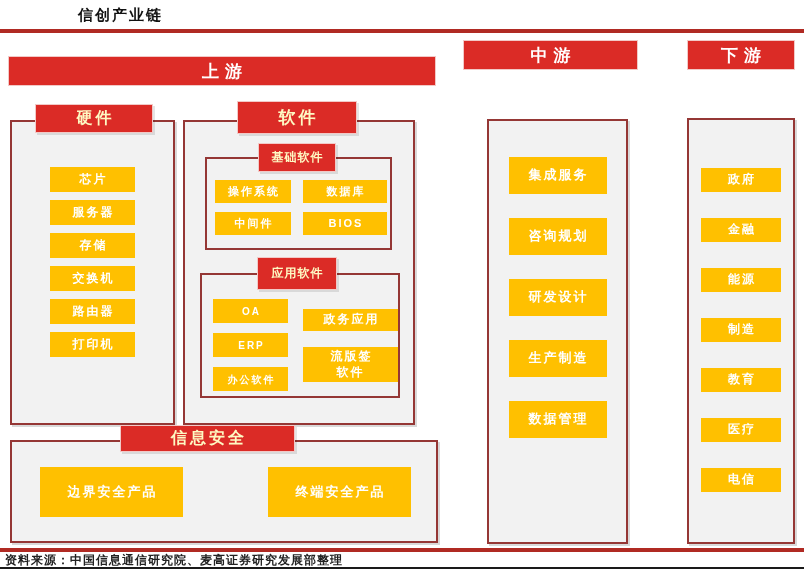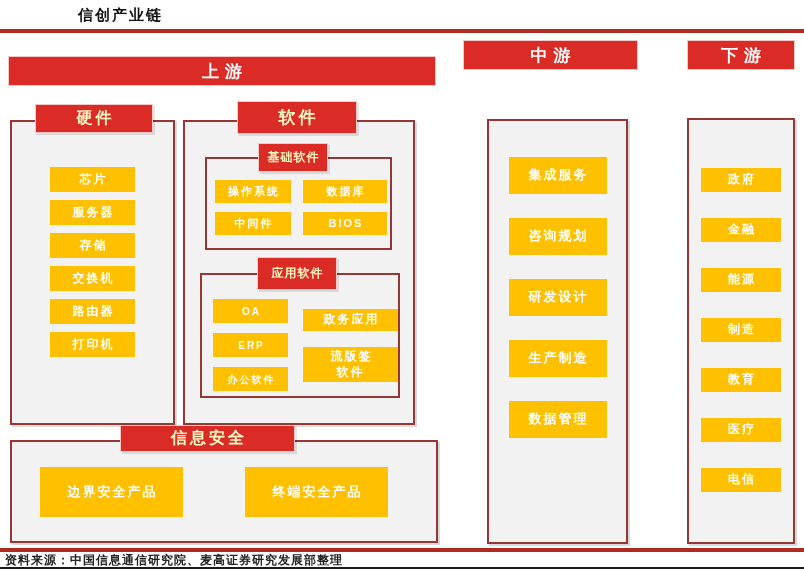--- a/index.html
+++ b/index.html
@@ -43,41 +43,41 @@
   .redhead{
     position:absolute;background:var(--red,#DB2B26);
     border:1px solid var(--red-border-light,#F2C9C7);
     color:#fef9c3;font-weight:bold;text-align:center;box-sizing:border-box;
     display:flex;align-items:center;justify-content:center;
     letter-spacing:3px;text-indent:3px;z-index:3;
     box-shadow:2px 2px 0 rgba(0,0,0,0.10);
   }
   .hw-head{left:35px;top:104px;width:118px;height:29px;font-size:16px;}
   .sw-head{left:237px;top:101px;width:120px;height:33px;font-size:17px;}
-  .basic-head{left:258px;top:143px;width:70px;height:29px;font-size:12px;letter-spacing:1px;text-indent:1px;}
+  .basic-head{left:258px;top:143px;width:78px;height:29px;font-size:12px;letter-spacing:1px;text-indent:1px;}
   .app-head{left:257px;top:257px;width:80px;height:33px;font-size:12px;letter-spacing:1px;text-indent:1px;}
   .sec-head{left:120px;top:425px;width:175px;height:27px;font-size:16px;}
   .obox{
     background:var(--orange,#FFC000);color:#fff;font-weight:bold;text-align:center;
     display:flex;align-items:center;justify-content:center;box-sizing:border-box;
     letter-spacing:2px;text-indent:2px;white-space:pre-line;line-height:1.3;
   }
   .items{position:absolute;display:flex;flex-direction:column;align-items:center;z-index:2;}
   .hw-items{left:10px;top:167px;width:165px;gap:8px;}
   .hw-items .obox{width:85px;height:25px;font-size:12px;}
   .basic-items{
     position:absolute;left:215px;top:180px;z-index:2;
     display:grid;grid-template-columns:76px 84px;column-gap:12px;row-gap:9px;
   }
   .basic-items .obox{height:23px;font-size:11px;}
   .app-left{left:213px;top:299px;width:75px;gap:10px;align-items:stretch;}
   .app-left .obox{height:24px;font-size:10px;}
   .app-right{left:303px;top:309px;width:95px;gap:16px;align-items:stretch;}
   .app-right .obox{min-height:22px;font-size:12px;padding:2px 0;}
-  .sec-items{left:40px;top:467px;flex-direction:row;gap:62px;z-index:2;}
+  .sec-items{left:40px;top:467px;flex-direction:row;gap:85px;z-index:2;}
   .sec-items .obox{width:143px;height:50px;font-size:13px;}
   .mid-items{left:487px;top:157px;width:141px;gap:24px;}
   .mid-items .obox{width:98px;height:37px;font-size:13px;}
   .down-items{left:687px;top:168px;width:108px;gap:26px;}
   .down-items .obox{width:80px;height:24px;font-size:12px;}
   .footer{
     position:absolute;left:5px;top:552px;font-size:12px;font-weight:bold;color:#222;
     letter-spacing:1px;
   }
 </style>

